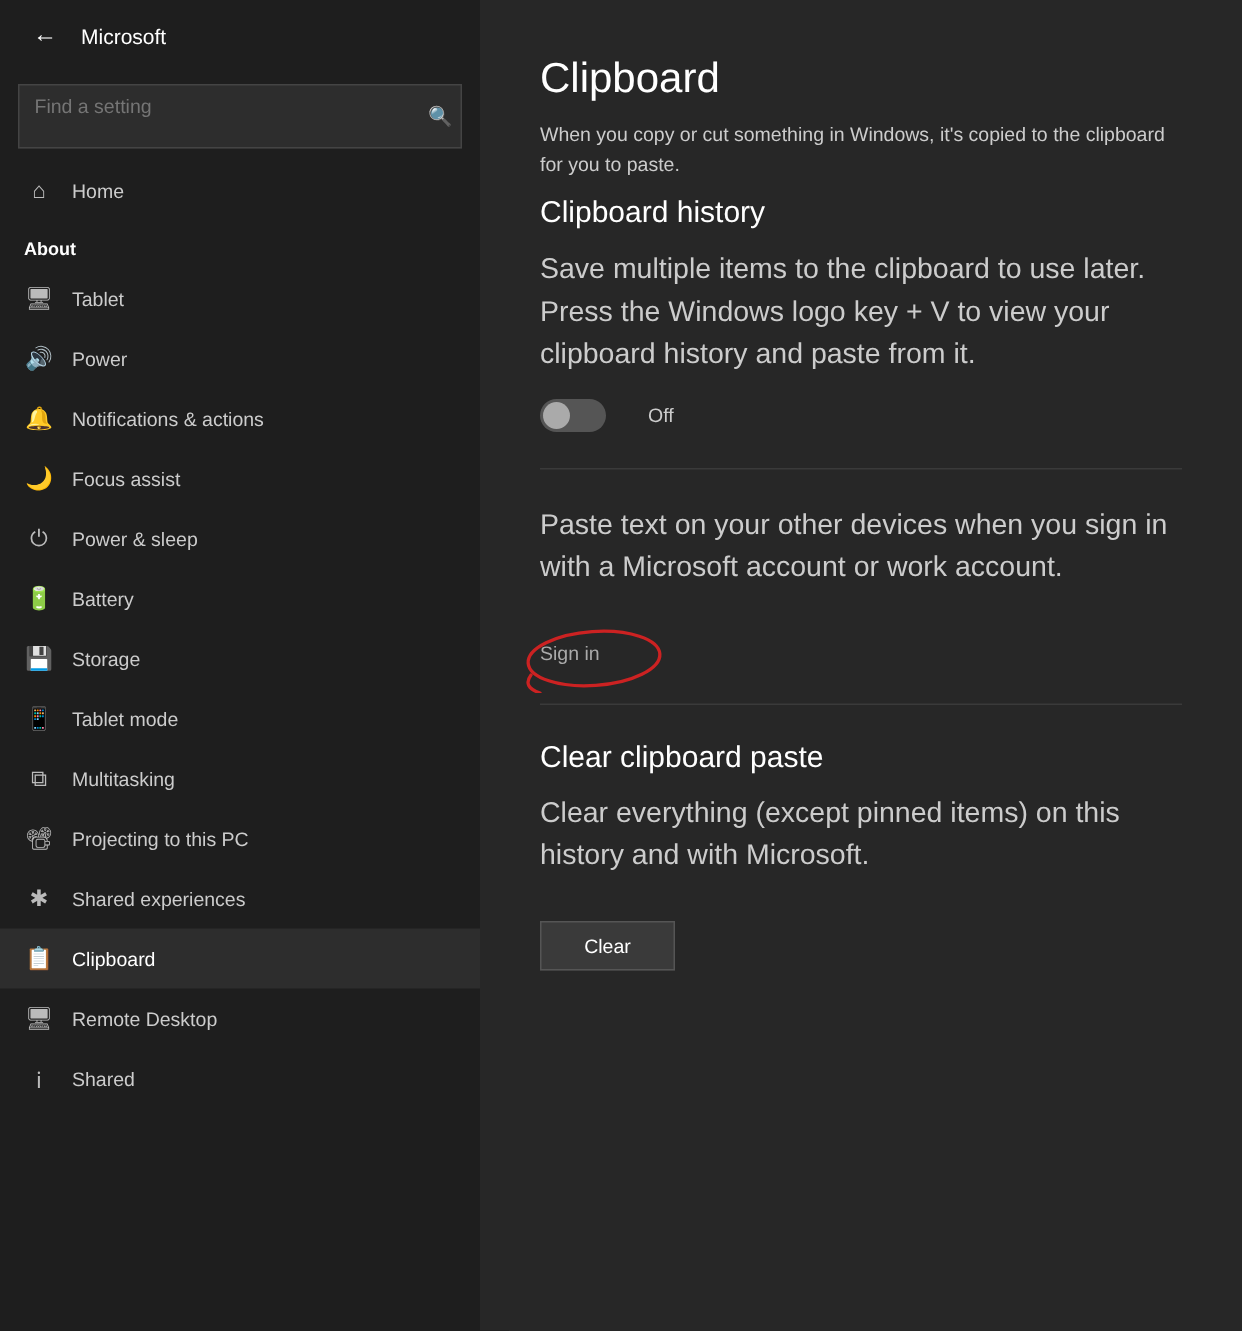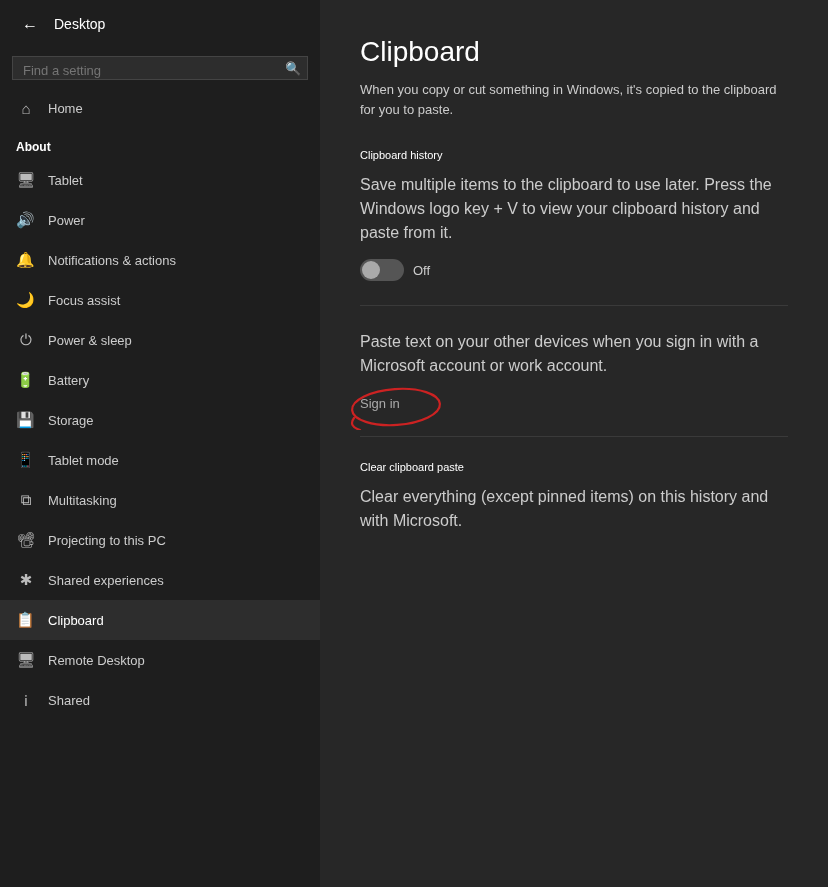--- a/index.html
+++ b/index.html
@@ -56,21 +56,21 @@
       position: relative;
       display: flex;
       align-items: center;
     }
 
     .search-input {
       width: 100%;
       background: #2d2d2d;
       border: 1px solid #444;
       color: #aaa;
-      padding: 6px 32px 1px 10px;
+      padding: 6px 32px 20px 10px;
       font-size: 13px;
       outline: none;
     }
 
     .search-icon-btn {
       position: absolute;
       right: 6px;
       background: none;
       border: none;
       color: #aaa;
@@ -126,48 +126,48 @@
       font-size: 28px;
       font-weight: 300;
       color: #ffffff;
       margin-bottom: 12px;
     }
 
     .page-subtitle {
       font-size: 13px;
       color: #cccccc;
       line-height: 1.5;
-      margin-bottom: 30px;
+      margin-bottom: 12px;
     }
 
     .section-title {
-      font-size: 11px;
+      font-size: 20px;
       font-weight: 400;
       color: #ffffff;
       margin-bottom: 12px;
     }
 
     .section-desc {
-      font-size: 16px;
+      font-size: 19px;
       color: #cccccc;
       line-height: 1.5;
       margin-bottom: 14px;
     }
 
     .section-divider {
       border: none;
       border-top: 1px solid #3a3a3a;
       margin: 24px 0;
     }
 
     
     .toggle-row {
       display: flex;
       align-items: center;
-      gap: 9px;
+      gap: 28px;
       margin-bottom: 16px;
     }
 
     .toggle-track {
       width: 44px;
       height: 22px;
       background: #555;
       border-radius: 11px;
       position: relative;
       cursor: pointer;
@@ -199,20 +199,21 @@
       display: inline-block;
       margin-top: 4px;
       text-decoration: none;
       position: relative;
     }
 
     
     .sign-in-wrapper {
       position: relative;
       display: inline-block;
+      margin-top: 16px;
     }
 
     .annotation-circle {
       position: absolute;
       top: -8px;
       left: -14px;
       width: 100px;
       height: 46px;
       pointer-events: none;
     }
@@ -228,21 +229,21 @@
       margin-top: 14px;
       min-width: 90px;
     }
   </style>
 </head>
 <body>
 
 <nav class="sidebar">
   <div class="sidebar-header">
     <button class="back-btn">←</button>
-    <span class="app-title">Desktop</span>
+    <span class="app-title">Microsoft</span>
   </div>
 
   <div class="search-bar">
     <input class="search-input" type="text" placeholder="Find a setting" style="">
     <button class="search-icon-btn">🔍</button>
   </div>
 
   <div class="nav-item">
     <span class="nav-icon">⌂</span>
     <span>Home</span>
@@ -336,13 +337,14 @@
       <path d="M 8 34 Q 2 42 14 46" fill="none" stroke="#cc2222" stroke-width="2.2" stroke-linecap="round"></path>
     </svg>
   </div>
 
   <hr class="section-divider">
 
   
   <h2 class="section-title">Clear clipboard paste</h2>
   <p class="section-desc">Clear everything (except pinned items) on this history and with Microsoft.</p>
 
+  <button class="clear-btn">Clear</button>
 </main>
 
 </body></html>

